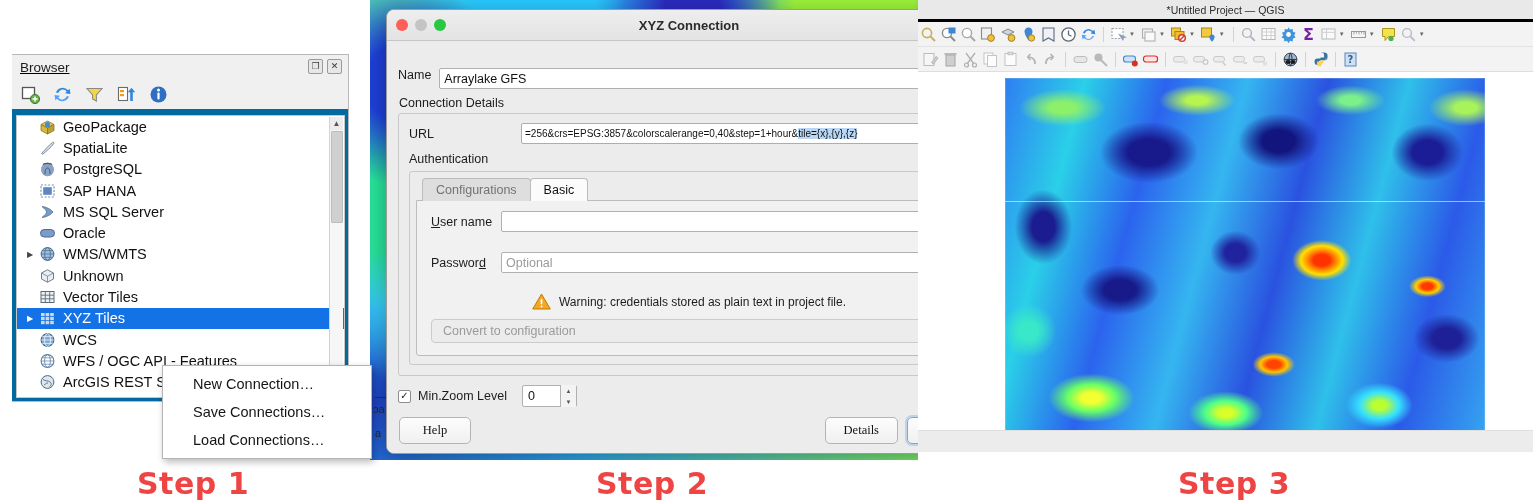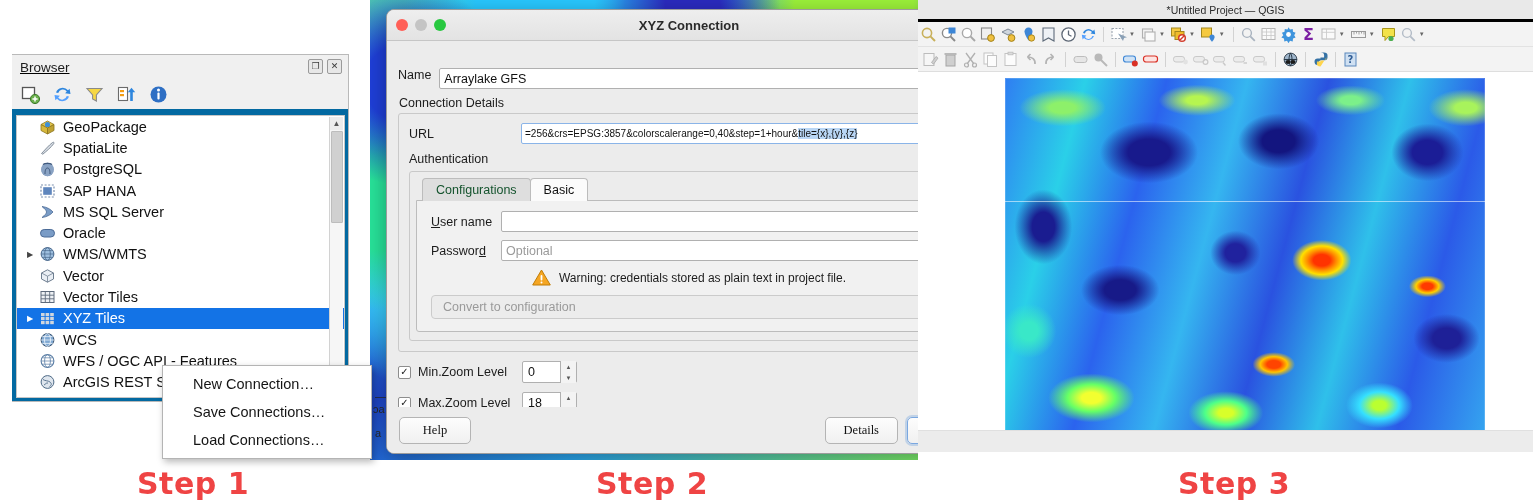--- a/index.html
+++ b/index.html
@@ -191,34 +191,34 @@
   .url-sel { background:#b9d6f5; color:#111; }
 
   .auth-label { font-size:12.5px; color:#1c1c1c; margin:8px 0 0 0; }
   .auth-box {
     margin-top: 5px;
     border:1px solid #c9c9c9; border-radius:3px; background:#ececec;
     padding: 6px 6px 8px 6px;
   }
   .tabs { display:flex; align-items:flex-end; padding-left:6px; }
   .tab {
-    font-size:12.5px; color:#14532d;
+    font-size:12.5px; color:#737373;
     padding: 4px 13px; border:1px solid #bcbcbc;
     border-bottom:none; border-radius:4px 4px 0 0;
     background:#dedede; margin-right:-1px;
     font-family:"Liberation Sans", sans-serif;
   }
   .tab.active { background:#fbfbfb; color:#111; position:relative; z-index:2; }
   .tab-panel {
     border:1px solid #bcbcbc; background:#f1f1f1;
     padding: 10px 14px 12px 14px;
     border-radius: 0 3px 3px 3px;
     margin-top:-1px;
   }
-  .auth-row { display:flex; align-items:center; margin-bottom:8px; }
+  .auth-row { display:flex; align-items:center; margin-bottom:20px; }
   .auth-row .lbl { width:70px; }
   .uline { text-decoration: underline; }
   .pwd-field { position:relative; }
   .eye {
     position:absolute; right:5px; top:50%; transform:translateY(-50%);
     width:15px; height:10px;
   }
   .warn-row { display:flex; align-items:center; justify-content:center; gap:8px; margin-top:4px; }
   .warn-text { font-size:12px; color:#1c1c1c; }
   .convert-btn {
@@ -479,21 +479,21 @@
       </div>
 
       <div class="tree-row">
         <span class="tw-arrow"></span>
         <span class="tw-icon">
           <svg width="17" height="16" viewBox="0 0 17 16">
               <path d="M8.5 1.8 14.5 5v6l-6 3.2L2.5 11V5z" fill="#e9eef4" stroke="#6e7e90" stroke-width="1"></path>
               <path d="M2.5 5 8.5 8.2 14.5 5M8.5 8.2v6" stroke="#6e7e90" stroke-width=".8" fill="none"></path>
             </svg>
         </span>
-        <span class="tw-label">Vector</span>
+        <span class="tw-label">Unknown</span>
       </div>
 
       <div class="tree-row">
         <span class="tw-arrow"></span>
         <span class="tw-icon">
           <svg width="17" height="16" viewBox="0 0 17 16">
               <rect x="2" y="2.5" width="13" height="11" fill="#eef1f5" stroke="#5e6b7c" stroke-width="1"></rect>
               <path d="M6.3 2.5v11M10.7 2.5v11M2 6.2h13M2 9.8h13" stroke="#5e6b7c" stroke-width=".9"></path>
             </svg>
         </span>

